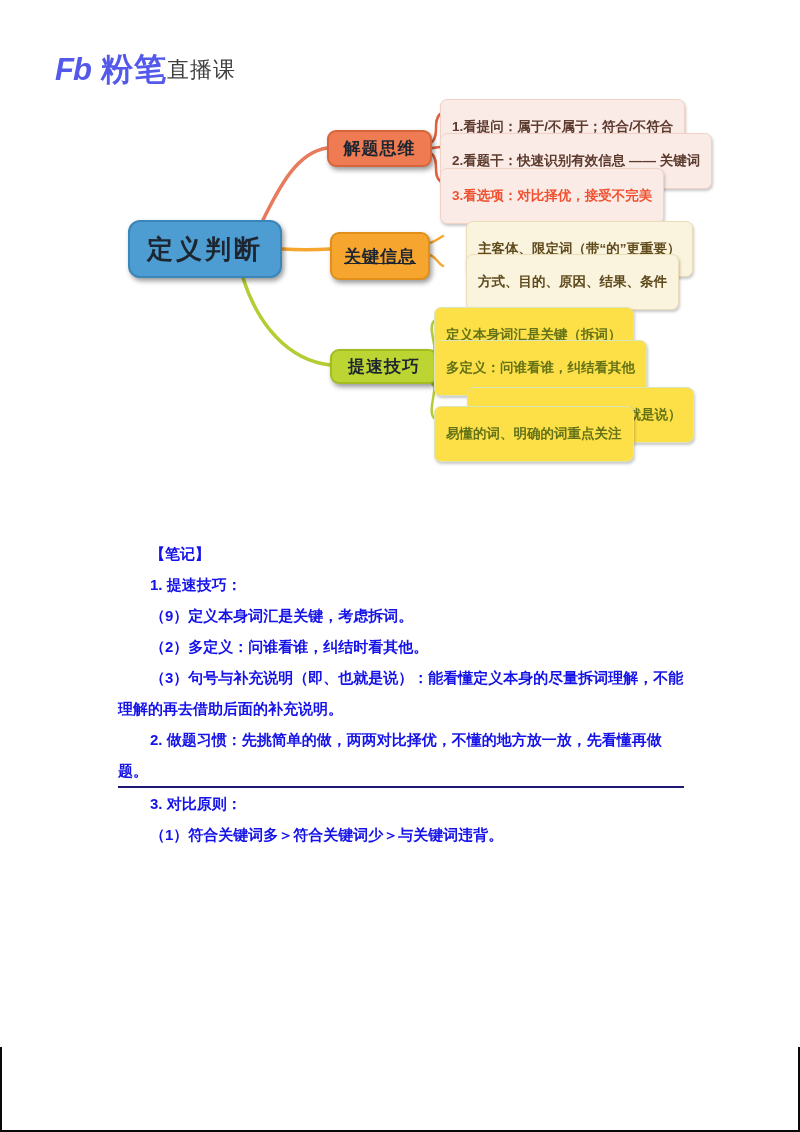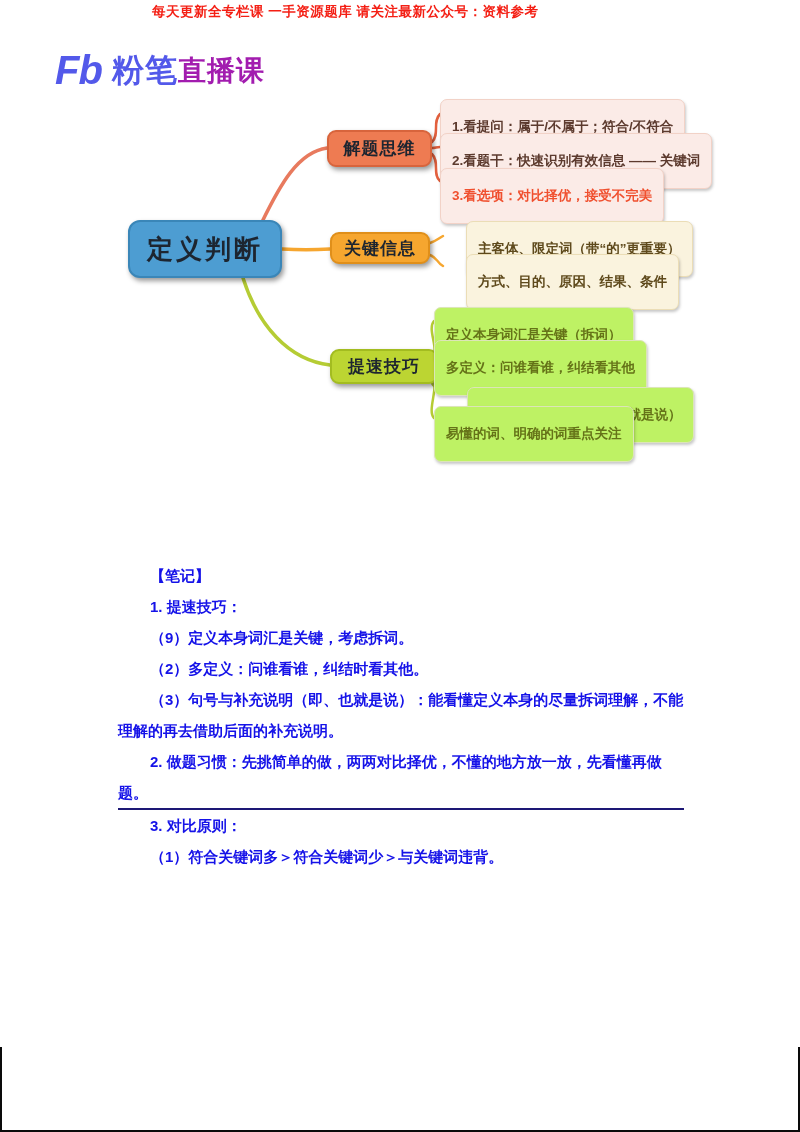--- a/index.html
+++ b/index.html
@@ -11,88 +11,87 @@
   }
   
   .banner {
     position:absolute; left:152px; top:3px; width:500px;
     font-size:13.5px; font-weight:bold; color:#f41f14;
     letter-spacing:0.5px; white-space:nowrap;
   }
   
   .logo { position:absolute; left:55px; top:48px; display:flex; align-items:center; }
   .logo .mark {
-    font-size:40px; font-weight:800; color:#5359ea; font-style:italic;
+    font-size:31px; font-weight:800; color:#5359ea; font-style:italic;
     margin-right:10px; letter-spacing:-1px;text-align:center;
   }
   .logo .brand { font-size:32px; font-weight:800; color:#5359ea; letter-spacing:1px; }
-  .logo .suffix { font-size:28px; font-weight:700; color:#a21caf; letter-spacing:1px; }
+  .logo .suffix { font-size:22px; font-weight:400; color:#404040; letter-spacing:1px; }
 
   
   .map { position:absolute; left:0; top:90px; width:800px; height:370px; }
   .map svg { position:absolute; left:0; top:0; pointer-events:none; }
 
   .node {
     position:absolute; display:flex; align-items:center; justify-content:center;
     font-weight:800; color:#1d2530; border-radius:9px;
     box-shadow:2px 3px 5px rgba(0,0,0,0.40);
   }
   .root-node {
     left:128px; top:130px; width:154px; height:58px;
     background:#4d9dd2; border:2px solid #3a86b8;
     font-size:26px; letter-spacing:3px; border-radius:12px;
   }
   .branch { font-size:17px; letter-spacing:1px; }
   .branch-1 { left:327px; top:40px;  width:105px; height:37px; background:#ee7b52; border:2px solid #d8643c; }
-  .branch-2 { left:330px; top:142px; width:100px; height:32px; background:#f6a62f; border:2px solid #e08f1a; }
+  .branch-2 { left:330px; top:142px; width:100px; height:48px; background:#f6a62f; border:2px solid #e08f1a;text-decoration:underline; }
   .branch-3 { left:330px; top:259px; width:108px; height:35px; background:#bcd532; border:2px solid #a3bc20; }
 
   .leaf {
     position:absolute; display:flex; align-items:center;
     font-size:13.5px; font-weight:bold; white-space:nowrap;
     padding:18px 11px; border-radius:7px;
     box-shadow:1px 2px 3px rgba(0,0,0,0.22);
   }
   .leaf-pink  { background:#fbebe7; border:1px solid #f2d2c7; color:#5c3a2e; }
   .leaf-red   { background:#fbebe7; border:1px solid #f2d2c7; color:#f0502f; }
   .leaf-cream { background:#faf3de; border:1px solid #ebddb6; color:#5f4a1c;margin-left:23px; }
-  .leaf-green { background:#bef264; border:1px solid #dce5b8; color:#657318; }
+  .leaf-green { background:#fde047; border:1px solid #dce5b8; color:#657318; }
 
   .leaf-1 { left:440px; top:9px;   }
   .leaf-2 { left:440px; top:43px;  }
   .leaf-3 { left:440px; top:78px;  }
   .leaf-4 { left:443px; top:131px; }
   .leaf-5 { left:443px; top:164px; }
   .leaf-6 { left:434px; top:217px; }
   .leaf-7 { left:434px; top:250px; }
   .leaf-8 { left:434px; top:297px;margin-left:33px; }
   .leaf-9 { left:434px; top:316px; }
 
   
   .notes {
-    position:absolute; left:118px; top:560px; width:566px;
+    position:absolute; left:118px; top:538px; width:566px;
     font-size:15px; font-weight:bold; color:#1512e8; line-height:31px;
   }
   .notes .ln { padding-left:32px; white-space:nowrap; }
   .notes .wrap { padding-left:0; }
   .notes .underlined { border-bottom:2px solid #1d1875; }
 
   
   .edge-frame {
     position:absolute; left:0; right:0; bottom:0; height:85px;
     border-left:2px solid #0a0a0a; border-right:2px solid #0a0a0a;
     border-bottom:2px solid #0a0a0a; pointer-events:none;
   }
 </style>
 </head>
 <body>
 
 <div class="page">
 
-  <div class="banner">每天更新全专栏课 一手资源题库 请关注最新公众号：资料参考</div>
 
   <div class="logo">
     <span class="mark">Fb</span>
     <span class="brand">粉笔</span>
     <span class="suffix">直播课</span>
   </div>
 
   <div class="map">
 
     <svg width="800" height="370" viewBox="0 0 800 370">

